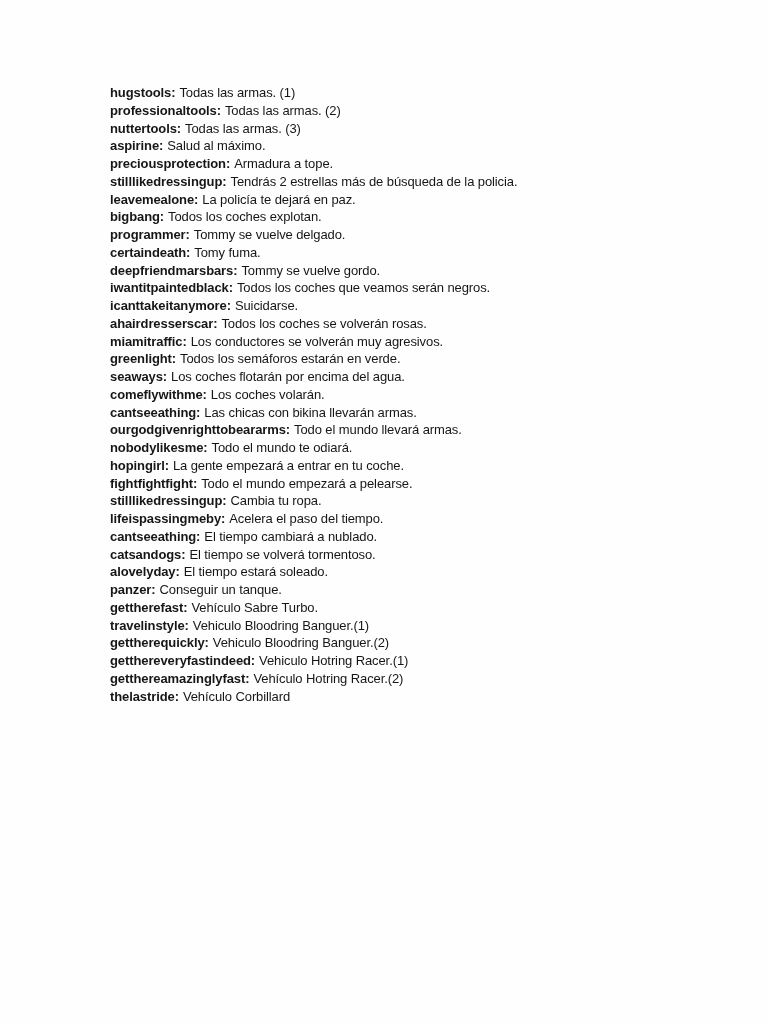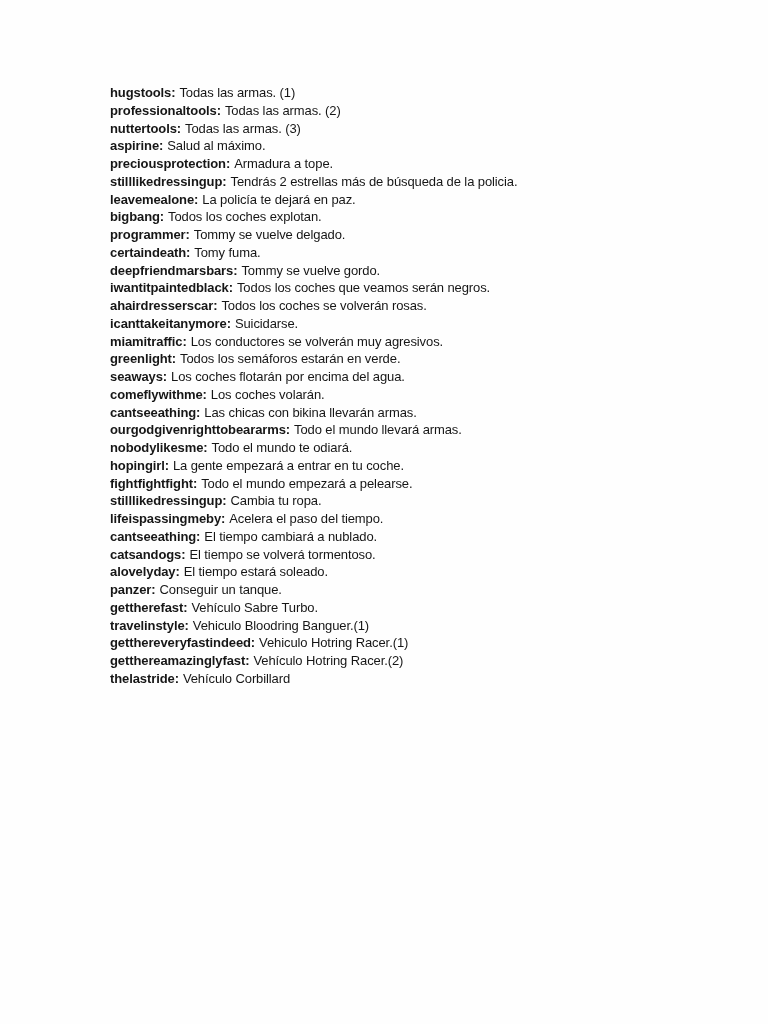--- a/index.html
+++ b/index.html
@@ -62,23 +62,23 @@
   <div class="line"><span class="code">bigbang:</span><span class="desc">Todos los coches explotan.</span></div>
 
   <div class="line"><span class="code">programmer:</span><span class="desc">Tommy se vuelve delgado.</span></div>
 
   <div class="line"><span class="code">certaindeath:</span><span class="desc">Tomy fuma.</span></div>
 
   <div class="line"><span class="code">deepfriendmarsbars:</span><span class="desc">Tommy se vuelve gordo.</span></div>
 
   <div class="line"><span class="code">iwantitpaintedblack:</span><span class="desc">Todos los coches que veamos serán negros.</span></div>
 
+  <div class="line"><span class="code">icanttakeitanymore:</span><span class="desc">Suicidarse.</span></div>
+
   <div class="line"><span class="code">ahairdresserscar:</span><span class="desc">Todos los coches se volverán rosas.</span></div>
-
-  <div class="line"><span class="code">icanttakeitanymore:</span><span class="desc">Suicidarse.</span></div>
 
 
   <div class="line"><span class="code">miamitraffic:</span><span class="desc">Los conductores se volverán muy agresivos.</span></div>
 
   <div class="line"><span class="code">greenlight:</span><span class="desc">Todos los semáforos estarán en verde.</span></div>
 
   <div class="line"><span class="code">seaways:</span><span class="desc">Los coches flotarán por encima del agua.</span></div>
 
   <div class="line"><span class="code">comeflywithme:</span><span class="desc">Los coches volarán.</span></div>
 
@@ -102,20 +102,21 @@
 
   <div class="line"><span class="code">alovelyday:</span><span class="desc">El tiempo estará soleado.</span></div>
 
 
   <div class="line"><span class="code">panzer:</span><span class="desc">Conseguir un tanque.</span></div>
 
   <div class="line"><span class="code">gettherefast:</span><span class="desc">Vehículo Sabre Turbo.</span></div>
 
   <div class="line"><span class="code">travelinstyle:</span><span class="desc">Vehiculo Bloodring Banguer.(1)</span></div>
 
+  <div class="line"><span class="code">gettherequickly:</span><span class="desc">Vehiculo Bloodring Banguer.(2)</span></div>
 
   <div class="line"><span class="code">getthereveryfastindeed:</span><span class="desc">Vehiculo Hotring Racer.(1)</span></div>
 
   <div class="line"><span class="code">getthereamazinglyfast:</span><span class="desc">Vehículo Hotring Racer.(2)</span></div>
 
   <div class="line"><span class="code">thelastride:</span><span class="desc">Vehículo Corbillard</span></div>
 </div>
 </div>
 
 </body></html>

